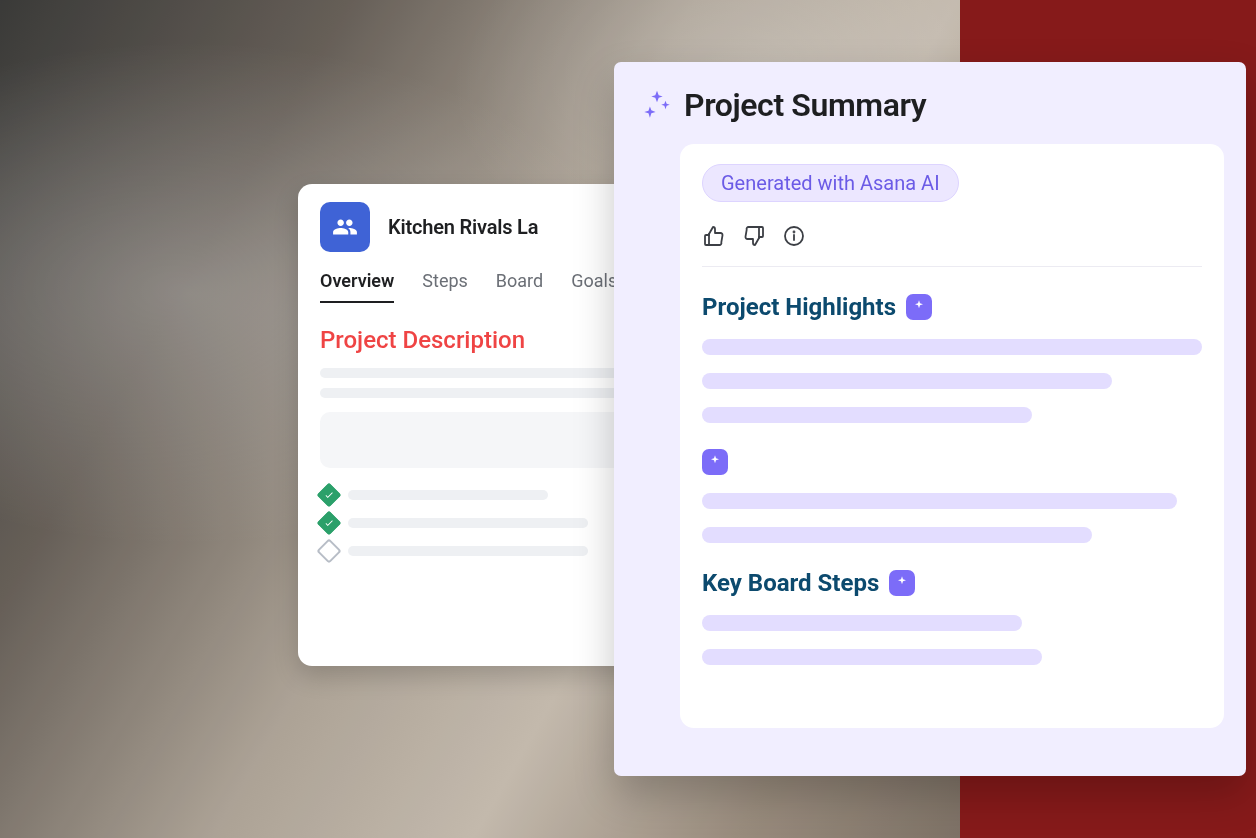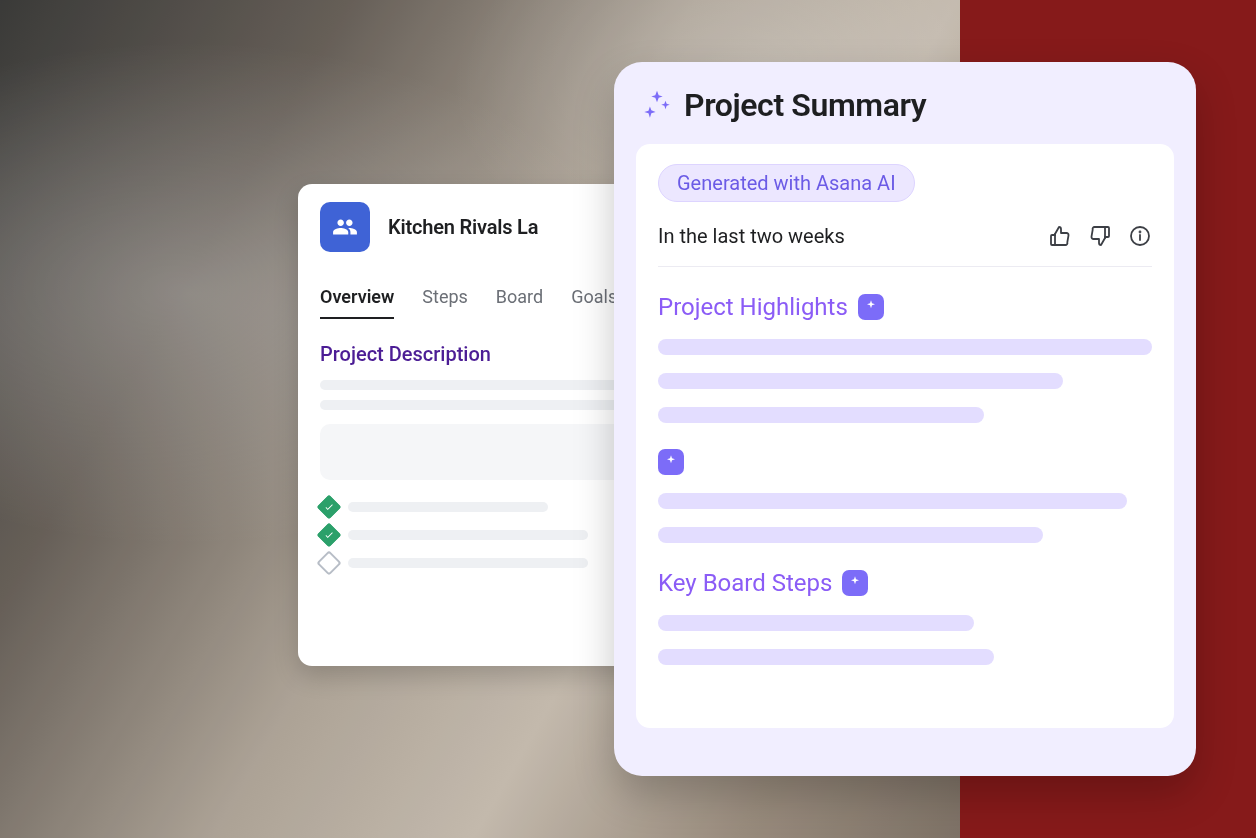--- a/index.html
+++ b/index.html
@@ -11,57 +11,57 @@
     .bg { position: absolute; inset: 0; background: linear-gradient(120deg, #3a3a38 0%, #6a625a 20%, #b8ad9f 40%, #d1c6b8 55%, #a39484 70%, #5c5148 100%); filter: contrast(0.95) brightness(0.95); }
     .bg::before { content: ""; position: absolute; inset: 0; background: radial-gradient(60% 50% at 15% 35%, rgba(255,255,255,0.3), transparent 60%), radial-gradient(40% 40% at 60% 10%, rgba(255,255,255,0.25), transparent 60%); }
     .red-stripe { position: absolute; top: 0; right: 0; width: 296px; height: 838px; background: #861a1a; }
 
     
     .project-card { position: absolute; left: 298px; top: 184px; width: 612px; height: 482px; background: #ffffff; border-radius: 14px; box-shadow: 0 10px 24px rgba(0,0,0,0.18); padding: 16px 22px 20px 22px; }
     .project-header { display: flex; align-items: center; gap: 18px; margin-top: 2px; }
     .project-icon { width: 50px; height: 50px; border-radius: 10px; background: #3f63d6; display: flex; align-items: center; justify-content: center; color: #fff; }
     .project-title { font-size: 20px; font-weight: 600; color: #1e1f21; letter-spacing: -0.2px; }
 
-    .tabs { display: flex; gap: 28px; margin-top: 34px; border-bottom: 1px solid transparent; }
+    .tabs { display: flex; gap: 28px; margin-top: 18px; border-bottom: 1px solid transparent; }
     .tab { font-size: 18px; color: #6b6f76; padding-bottom: 10px; cursor: pointer; }
     .tab.active { color: #1e1f21; font-weight: 600; border-bottom: 2px solid #1e1f21; }
 
-    .section-title { font-size: 20px; color: #4c1d95; font-weight: 500; margin-top: 22px; }
+    .section-title { font-size: 24px; color: #ef4444; font-weight: 500; margin-top: 22px; }
     .skeleton-lines { margin-top: 14px; display: flex; flex-direction: column; gap: 10px; }
     .line { height: 10px; background: #eef0f3; border-radius: 6px; }
     .line.w100 { width: 100%; }
     .line.w70 { width: 70%; }
     .goal-box { height: 56px; background: #f5f6f8; border-radius: 10px; margin-top: 14px; }
 
     .milestones { margin-top: 18px; display: flex; flex-direction: column; gap: 10px; }
     .milestone { display: flex; align-items: center; gap: 10px; }
     .m-diamond { width: 18px; height: 18px; transform: rotate(45deg); border: 2px solid transparent; display: flex; align-items: center; justify-content: center; border-radius: 3px; }
     .m-diamond.done { background: #2ba06a; }
     .m-diamond.open { background: #fff; border-color: #b7bdc6; }
     .m-diamond svg { transform: rotate(-45deg); }
     .m-line { height: 10px; border-radius: 6px; background: #eef0f3; }
 
     
-    .summary-card { position: absolute; left: 614px; top: 62px; width: 582px; height: 714px; background: #f1eeff; border-radius: 28px; box-shadow: 0 18px 40px rgba(0,0,0,0.22); padding: 24px 22px 24px 22px; }
+    .summary-card { position: absolute; left: 614px; top: 62px; width: 632px; height: 714px; background: #f1eeff; border-radius: 7px; box-shadow: 0 18px 40px rgba(0,0,0,0.22); padding: 24px 22px 24px 22px; }
     .summary-header { display: flex; align-items: center; gap: 10px; padding-left: 4px; }
     .summary-title { font-size: 32px; font-weight: 600; color: #1e1f21; letter-spacing: -0.4px; }
     .sparkle-cluster { color: #7c6cf8; display: inline-flex; }
 
-    .summary-body { background: #ffffff; border-radius: 14px; margin-top: 20px; padding: 20px 22px 22px 22px; min-height: 584px; }
+    .summary-body { background: #ffffff; border-radius: 14px; margin-top: 20px; padding: 20px 22px 22px 22px; min-height: 584px; margin-left: 44px; }
     .ai-badge { display: inline-block; background: #ece7ff; color: #6b5be6; font-size: 20px; border: 1px solid #ddd4ff; border-radius: 20px; padding: 6px 18px; }
 
     .summary-row { display: flex; align-items: center; justify-content: space-between; margin-top: 22px; }
     .summary-subtext { font-size: 20px; color: #1e1f21; }
     .action-icons { display: flex; gap: 16px; color: #3c3f45; }
     .action-icon { width: 24px; height: 24px; cursor: pointer; }
 
     .divider { border-top: 1px solid #ecebf2; margin-top: 18px; }
 
     .seg-title-row { display: flex; align-items: center; gap: 10px; margin-top: 26px; }
-    .seg-title { font-size: 24px; font-weight: 400; color: #8b5cf6; }
+    .seg-title { font-size: 24px; font-weight: 700; color: #0c4a6e; }
     .sparkle-badge { width: 26px; height: 26px; background: #7c6cf8; border-radius: 7px; display: inline-flex; align-items: center; justify-content: center; }
 
     .seg-lines { margin-top: 18px; display: flex; flex-direction: column; gap: 18px; }
     .pill { height: 16px; background: #e3ddff; border-radius: 9px; }
   </style>
 </head>
 <body>
 
 <div class="stage">
   <div class="bg"></div>
@@ -123,21 +123,20 @@
             <path d="M12 2l1.2 3.2L16 6l-2.8.8L12 10l-1.2-3.2L8 6l2.8-.8L12 2zm6 7l.8 2.1 2.2.7-2.2.7L18 15l-.8-2.5-2.2-.7 2.2-.7L18 9zm-11 4l1 2.7L11 17l-3 .9L7 21l-1-3.1L3 17l3-.9L7 13z"></path>
           </svg>
       </span>
       <div class="summary-title">Project Summary</div>
     </div>
 
     <div class="summary-body">
       <span class="ai-badge">Generated with Asana AI</span>
 
       <div class="summary-row">
-        <div class="summary-subtext">In the last two weeks</div>
         <div class="action-icons">
           <span class="action-icon">
             <svg viewBox="0 0 24 24" width="24" height="24" fill="none" stroke="currentColor" stroke-width="1.8" stroke-linecap="round" stroke-linejoin="round">
                 <path d="M7 10v11"></path>
                 <path d="M7 21H4a1 1 0 0 1-1-1v-8a1 1 0 0 1 1-1h3"></path>
                 <path d="M7 10l4-7a2 2 0 0 1 2 2v4h5.5a2 2 0 0 1 2 2.3l-1.2 7A2 2 0 0 1 17.3 21H7"></path>
               </svg>
           </span>
           <span class="action-icon">
             <svg viewBox="0 0 24 24" width="24" height="24" fill="none" stroke="currentColor" stroke-width="1.8" stroke-linecap="round" stroke-linejoin="round">

